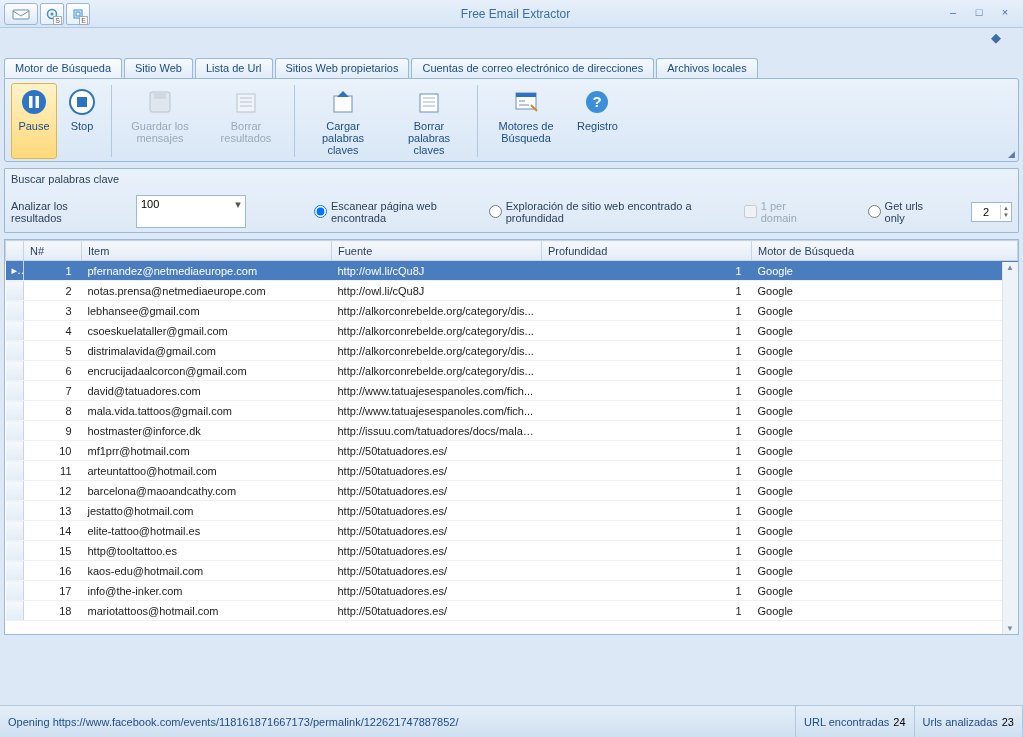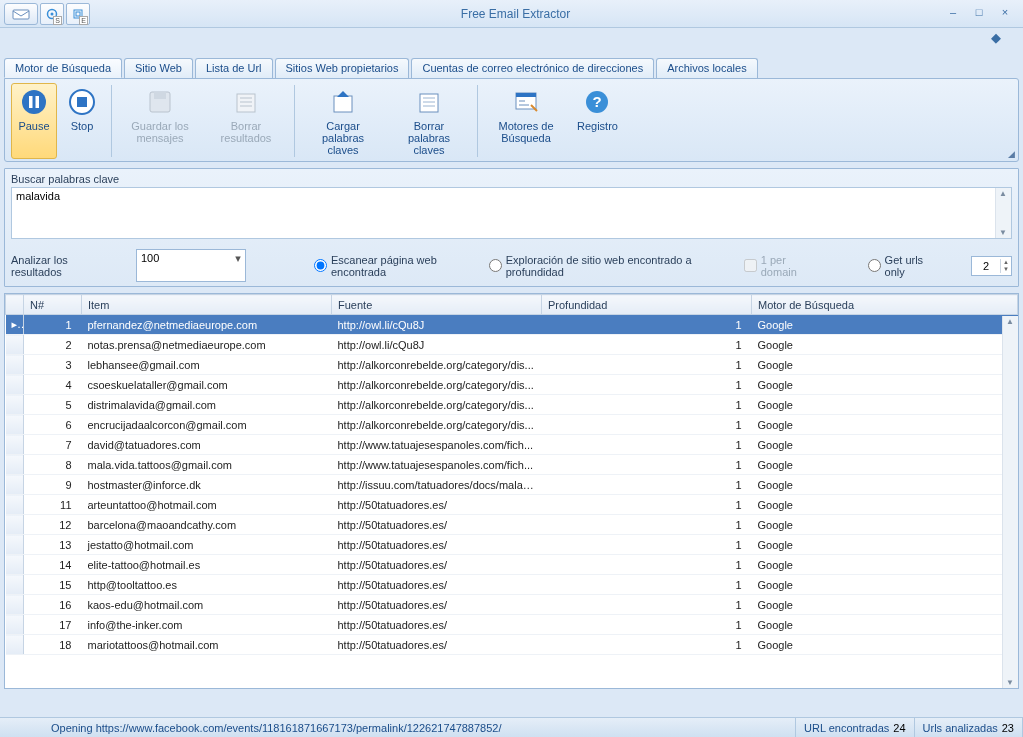--- a/index.html
+++ b/index.html
@@ -60,21 +60,21 @@
 .grid td { border-bottom:1px solid #eef2f7; padding:2px 6px; font-size:11px; color:#222; height:20px; white-space:nowrap; overflow:hidden; text-overflow:ellipsis; }
 .grid .rowsel { width:18px; background:linear-gradient(#f5f8fc,#e4ecf6); border-right:1px solid #c6d4e4; }
 .grid tr.selected td { background:#4a7dc0; color:#fff; }
 .grid td.num { text-align:right; padding-right:10px; }
 .grid-scroll { position:absolute; right:0; top:22px; width:16px; bottom:0; background:#eef3f8; border-left:1px solid #dbe3ec; }
 .grid-scroll::before { content:"▲"; position:absolute; top:1px; left:3px; font-size:8px; color:#7a8ca0; }
 .grid-scroll::after { content:"▼"; position:absolute; bottom:1px; left:3px; font-size:8px; color:#7a8ca0; }
 .row-caret { color:#5a7ca5; font-size:9px; text-align:center; }
 
 
-.statusbar { position:absolute; left:0; right:0; bottom:0; height:20px; background:linear-gradient(#e5eef8,#cfe0f1); border-top:1px solid #b0c8e0; display:flex; align-items:center; font-size:11px; color:#1b4d8a;padding-left:43px; }
+.statusbar { position:absolute; left:0; right:0; bottom:0; height:32px; background:linear-gradient(#e5eef8,#cfe0f1); border-top:1px solid #b0c8e0; display:flex; align-items:center; font-size:11px; color:#1b4d8a; }
 .status-seg { padding:0 8px; border-right:1px solid #b0c8e0; height:100%; display:flex; align-items:center; gap:4px; }
 .status-seg .val { color:#000; }
 .status-left { flex:1; overflow:hidden; white-space:nowrap; text-overflow:ellipsis; }
 
 svg { display:block; }
 </style>
 </head>
 <body>
 
 <div class="titlebar">
@@ -197,24 +197,20 @@
           <text x="13" y="18" text-anchor="middle" fill="#fff" font-size="15" font-weight="bold">?</text>
         </svg>
       </div>
     <div class="rlabel">Registro</div>
   </div>
   <div class="ribbon-expand">◢</div>
 </div>
 
 <div class="panel">
   <div class="panel-label">Buscar palabras clave</div>
-  <div class="search-area">
-    <textarea style="">malavida</textarea>
-    <div class="scroll-stub"></div>
-  </div>
   <div class="options-row">
     <div class="opt-label">Analizar los resultados</div>
     <div class="combo"><span>100</span></div>
     <div style="width:40px"></div>
     <div class="radio-col">
       <label class="radio-row">
           <input type="radio" checked="" style="">
           <span>Escanear página web encontrada</span>
         </label>
       <label class="radio-row">
@@ -330,20 +326,28 @@
         <tr>
           <td class="rowsel row-caret"></td>
           <td class="num">9</td>
           <td>hostmaster@inforce.dk</td>
           <td>http://issuu.com/tatuadores/docs/malav...</td>
           <td class="num">1</td>
           <td>Google</td>
         </tr>
         <tr>
           <td class="rowsel row-caret"></td>
+          <td class="num">10</td>
+          <td>mf1prr@hotmail.com</td>
+          <td>http://50tatuadores.es/</td>
+          <td class="num">1</td>
+          <td>Google</td>
+        </tr>
+        <tr>
+          <td class="rowsel row-caret"></td>
           <td class="num">11</td>
           <td>arteuntattoo@hotmail.com</td>
           <td>http://50tatuadores.es/</td>
           <td class="num">1</td>
           <td>Google</td>
         </tr>
         <tr>
           <td class="rowsel row-caret"></td>
           <td class="num">12</td>
           <td>barcelona@maoandcathy.com</td>

